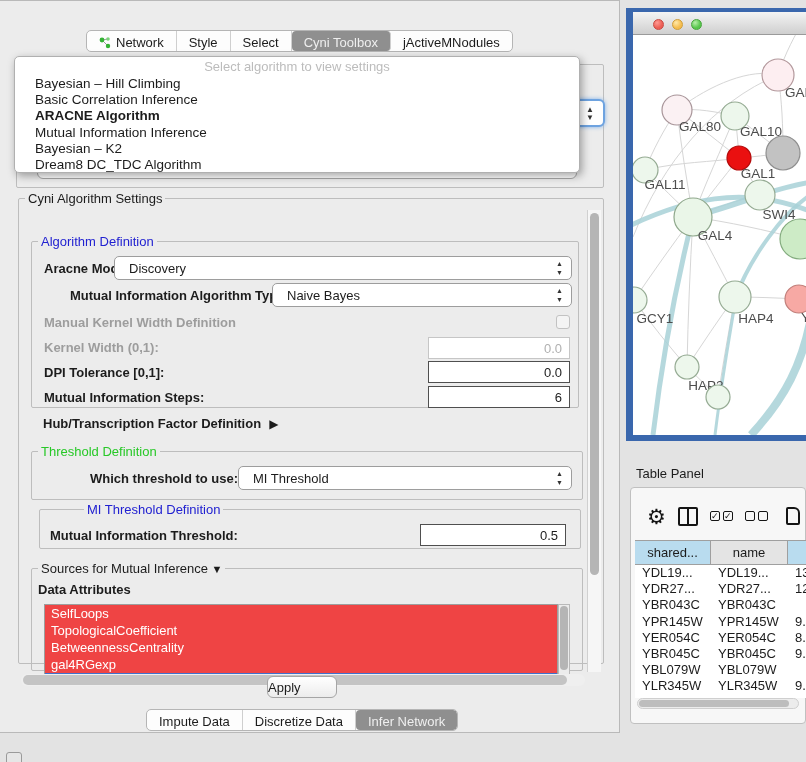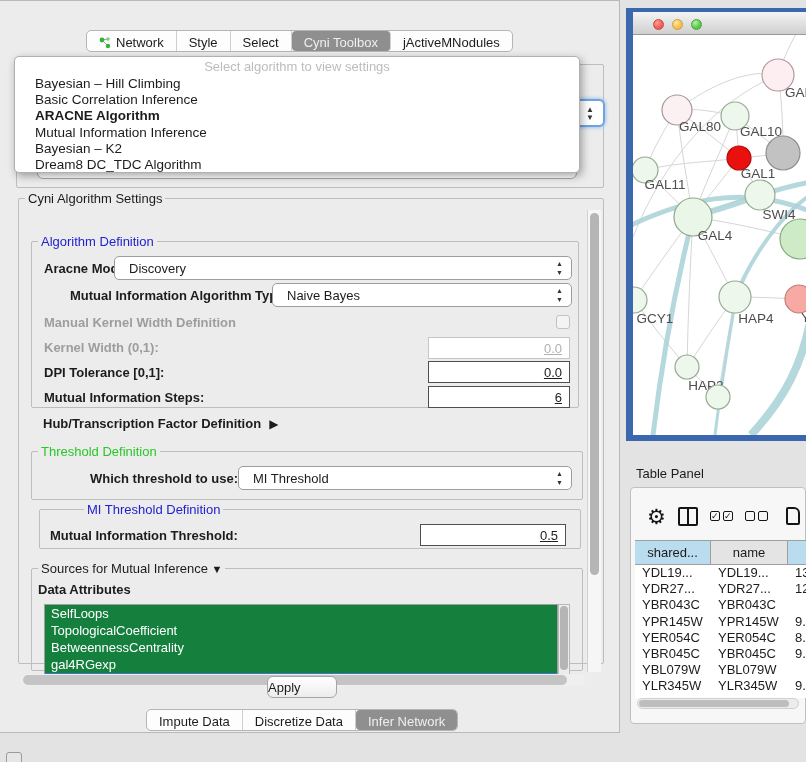--- a/index.html
+++ b/index.html
@@ -39,33 +39,33 @@
   #settings-group { left:18px; top:190px; width:586px; height:473px; background:#ececec; }
   #settings-scrollbar { right:2px; top:4px; width:14px; height:462px; background:#f6f6f6; border-left:1px solid #d0d0d0; }
   #settings-scrollbar .thumb { position:absolute; left:2px; top:3px; width:9px; height:362px; background:#b5b5b5; border-radius:5px; }
 
   .blue-legend { color:#2121d1; }
   .green-legend { color:#27c827; }
   .row-label { font-size:13px; font-weight:bold; position:absolute; }
   .row-label.dis { color:#9d9d9d; }
   .combo { position:absolute; background:#fff; border:1px solid #9d9d9d; border-radius:5px; height:24px; font-size:13px; padding:4px 0 0 14px; cursor:pointer; }
   .combo .arrs { position:absolute; right:8px; top:2px; font-size:7px; line-height:9px; color:#333; text-align:center; }
-  .field { position:absolute; background:#fff; height:22px; font-size:13px; text-align:right; padding:3px 7px 0 0;text-decoration:underline; }
+  .field { position:absolute; background:#fff; height:22px; font-size:13px; text-align:right; padding:3px 7px 0 0; }
   .field.en { border:1.5px solid #4f4f4f; }
   .field.dis { border:1px solid #c6c6c6; color:#b0b0b0; }
 
   #algodef-group { left:12px; top:28px; width:548px; height:174px; }
   #threshold-group { left:12px; top:238px; width:552px; height:56px; }
   #mithr-group { left:20px; top:296px; width:542px; height:47px;padding-left:38px; }
   #sources-group { left:12px; top:355px; width:552px; height:110px; }
 
   #hub-row { left:24px; top:210px; font-size:13px; font-weight:bold; }
   #hub-arrow { display:inline-block; margin-left:8px; font-size:12px; }
   #attr-list { left:12px; top:28px; width:514px; height:72px; border:1px solid #9d9d9d; background:#3d72ce; overflow:hidden; }
-  .attr-item { color:#fff; font-size:13px; height:17px; line-height:17px; padding-left:6px; background:#15803d; cursor:pointer; }
+  .attr-item { color:#fff; font-size:13px; height:17px; line-height:17px; padding-left:6px; background:#ef4444; cursor:pointer; }
   #attr-scrollbar { position:absolute; right:12px; top:28px; width:12px; height:72px; background:#ececec; border:1px solid #b9b9b9; }
   #attr-scrollbar .thumb { position:absolute; left:1px; top:1px; width:8px; height:64px; background:#b5b5b5; border-radius:4px; }
 
   #hscroll { left:2px; top:468px; width:564px; height:12px; background:#efefef; border-radius:6px; }
   #hscroll .thumb { position:absolute; left:2px; top:1px; width:544px; height:10px; background:#c4c4c4; border-radius:5px; }
 
   #apply-btn { left:267px; top:675px; width:70px; height:22px; background:linear-gradient(#ffffff,#ececec); border:1px solid #a5a5a5; border-radius:6px; font-size:13px; text-align:left; padding-top:3px; cursor:pointer; }
 
   #bottom-tabs { left:146px; top:708px; height:22px; display:flex; background:#fdfdfd; border:1px solid #b5b5b5; border-radius:5px; overflow:hidden; }
 

